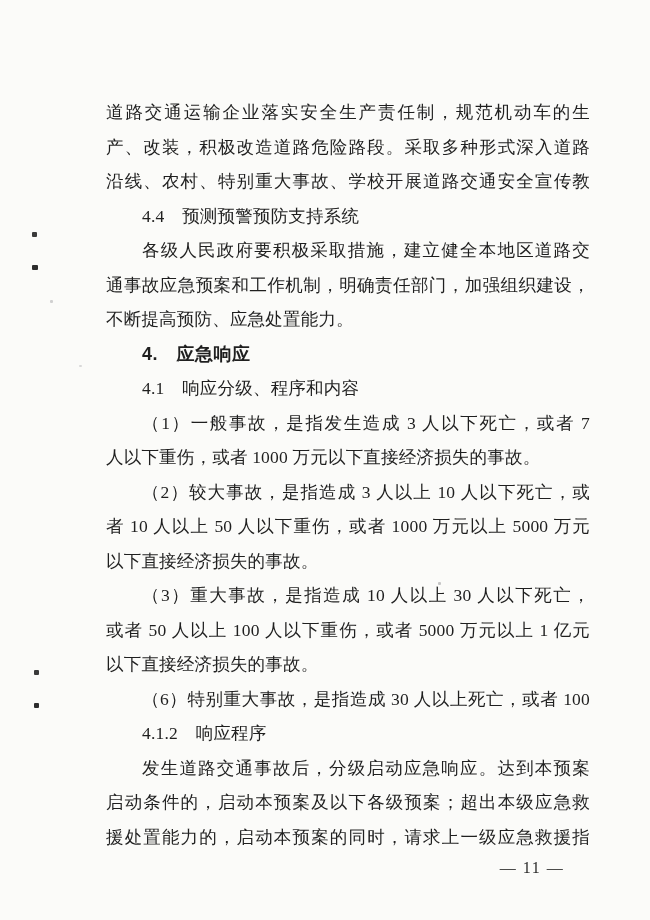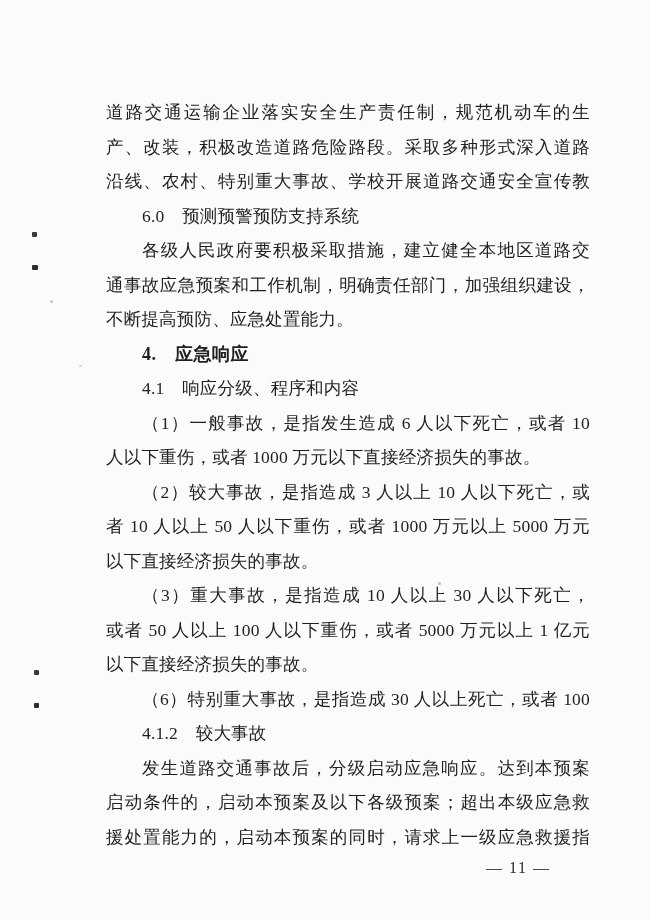--- a/index.html
+++ b/index.html
@@ -32,30 +32,31 @@
     letter-spacing: 0.2px;
   }
   .full {
     white-space: normal;
     text-align: justify;
     text-align-last: justify;
     overflow: hidden;
   }
   .ind { padding-left: 36px; }
   .bold {
-    font-family: Liberation Serif, serif;
+    font-family: Liberation Sans, sans-serif;
     font-weight: 700;
     font-size: 18px;
     letter-spacing: 0.5px;
   }
   .pageno {
     position: absolute;
     left: 470px;
     top: 843px;
     width: 92px;
+    text-align: center;
     font-size: 16px;
     letter-spacing: 1.5px;
     color: #2a2a2a;
   }
   .artifact {
     position: absolute;
     border-radius: 1px;
   }
   .a1 { left: 16px; top: 216px; width: 5px; height: 5px; background: #3a3a3a; }
   .a2 { left: 16px; top: 249px; width: 6px; height: 5px; background: #2d2d2d; }
@@ -67,36 +68,36 @@
 </style>
 </head>
 <body>
 
 <div class="paper">
 
   <div class="doc">
     <div class="ln full">道路交通运输企业落实安全生产责任制，规范机动车的生</div>
     <div class="ln full">产、改装，积极改造道路危险路段。采取多种形式深入道路</div>
     <div class="ln full">沿线、农村、特别重大事故、学校开展道路交通安全宣传教育。</div>
-    <div class="ln ind">6.0　预测预警预防支持系统</div>
+    <div class="ln ind">4.4　预测预警预防支持系统</div>
     <div class="ln ind full">各级人民政府要积极采取措施，建立健全本地区道路交</div>
     <div class="ln full">通事故应急预案和工作机制，明确责任部门，加强组织建设，</div>
     <div class="ln">不断提高预防、应急处置能力。</div>
     <div class="ln ind bold">4.　应急响应</div>
     <div class="ln ind">4.1　响应分级、程序和内容</div>
-    <div class="ln ind full">（1）一般事故，是指发生造成 6 人以下死亡，或者 10</div>
+    <div class="ln ind full">（1）一般事故，是指发生造成 3 人以下死亡，或者 7</div>
     <div class="ln">人以下重伤，或者 1000 万元以下直接经济损失的事故。</div>
     <div class="ln ind full">（2）较大事故，是指造成 3 人以上 10 人以下死亡，或</div>
     <div class="ln full">者 10 人以上 50 人以下重伤，或者 1000 万元以上 5000 万元</div>
     <div class="ln">以下直接经济损失的事故。</div>
     <div class="ln ind full">（3）重大事故，是指造成 10 人以上 30 人以下死亡，</div>
     <div class="ln full">或者 50 人以上 100 人以下重伤，或者 5000 万元以上 1 亿元</div>
     <div class="ln">以下直接经济损失的事故。</div>
     <div class="ln ind full">（6）特别重大事故，是指造成 30 人以上死亡，或者 100</div>
-    <div class="ln ind">4.1.2　较大事故</div>
+    <div class="ln ind">4.1.2　响应程序</div>
     <div class="ln ind full">发生道路交通事故后，分级启动应急响应。达到本预案</div>
     <div class="ln full">启动条件的，启动本预案及以下各级预案；超出本级应急救</div>
     <div class="ln full">援处置能力的，启动本预案的同时，请求上一级应急救援指</div>
   </div>
 
   <div class="pageno">— 11 —</div>
 
   <div class="artifact a1"></div>
   <div class="artifact a2"></div>
   <div class="artifact a3"></div>

